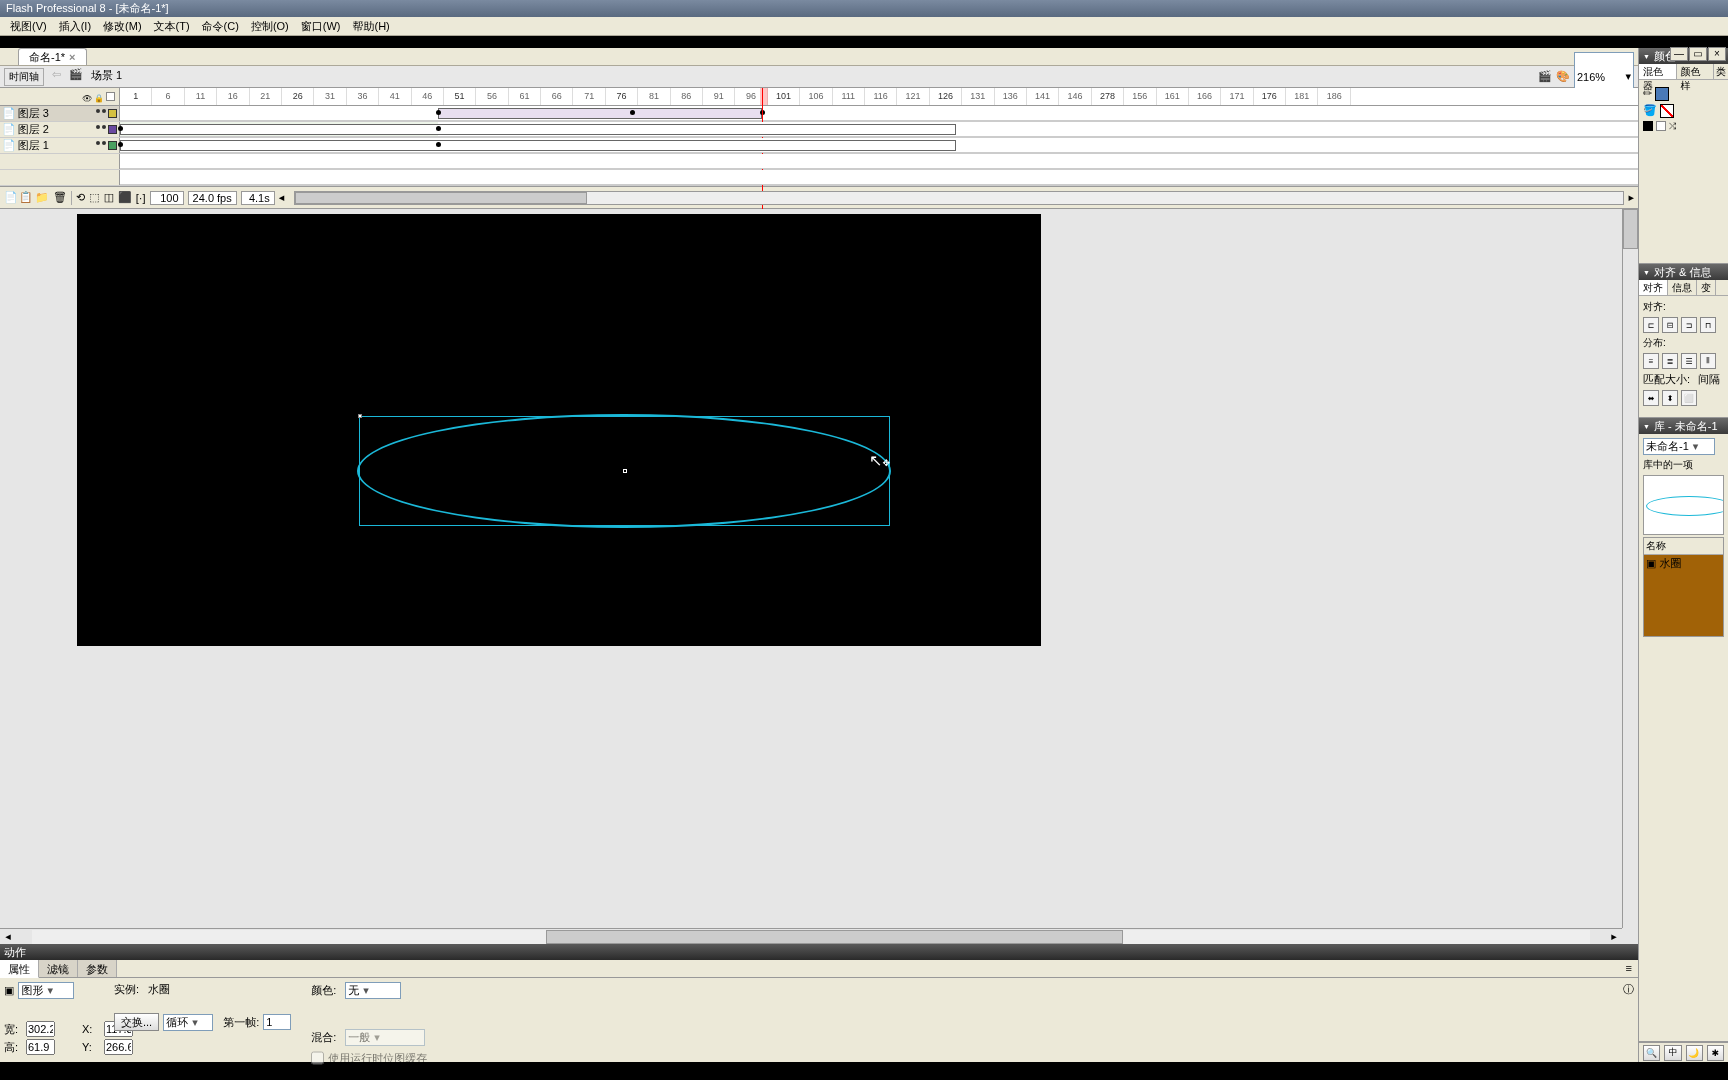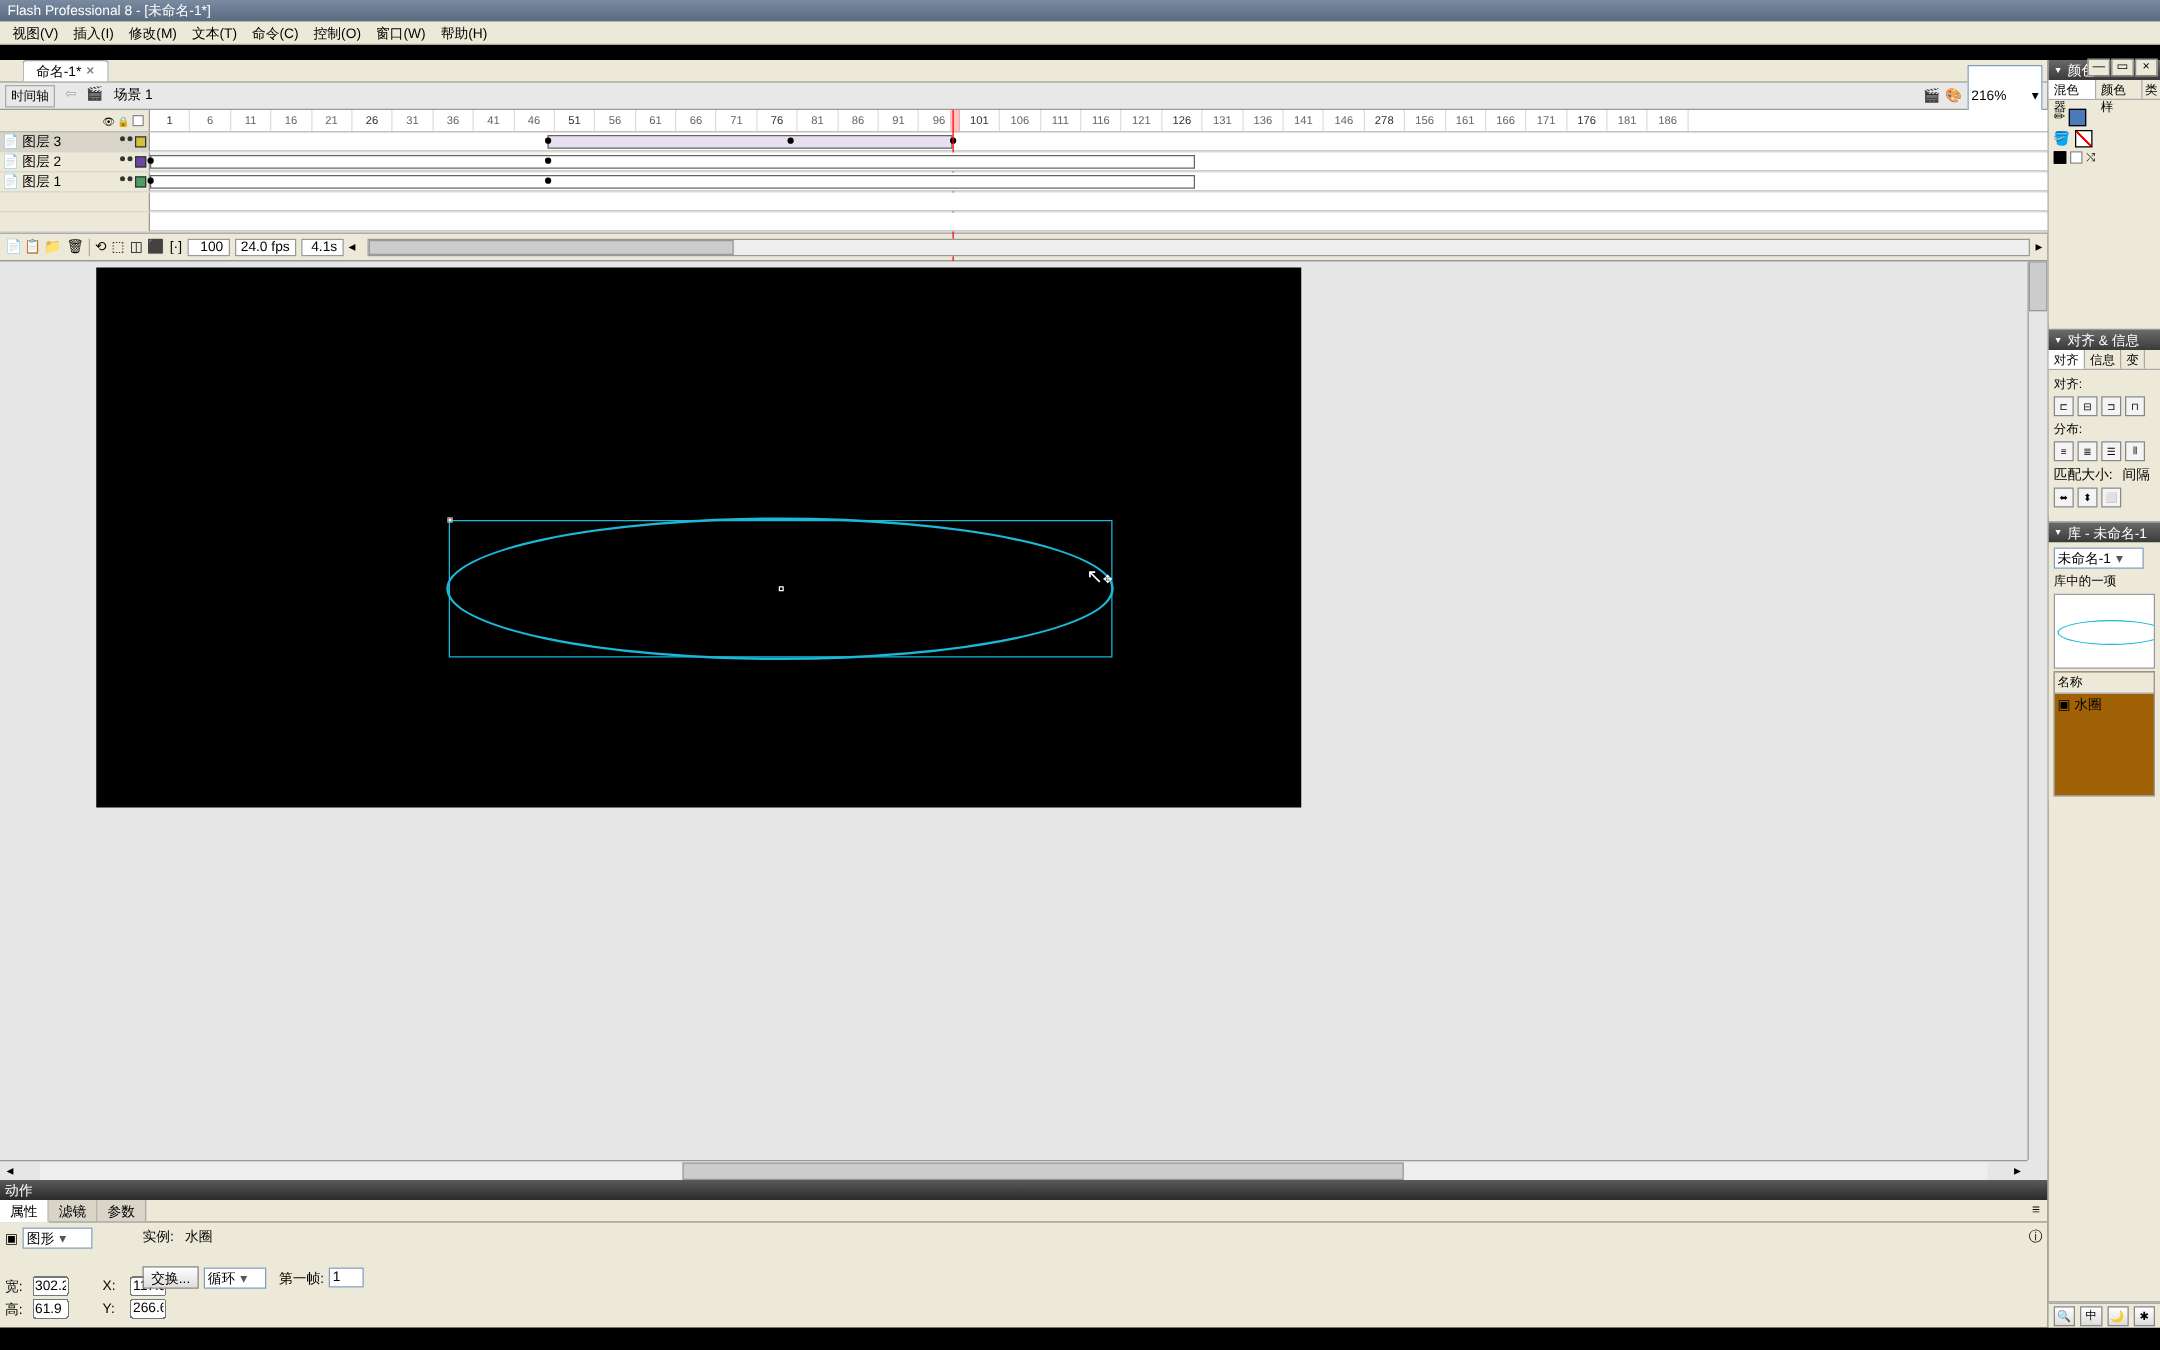--- a/index.html
+++ b/index.html
@@ -346,20 +346,38 @@
         <div class="prop-field" style="margin-top:12px">
           <button class="btn">交换...</button>
           <div class="dropdown" style="width:50px">
             <span>循环</span>
           </div>
           <span style="margin-left:6px">第一帧:</span>
           <input style="width: 28px;" value="1">
         </div>
       </div>
 
+      <div class="prop-col" style="margin-left:10px">
+        <div class="prop-field">
+          <span class="wlbl">颜色:</span>
+          <div class="dropdown" style="width:56px">
+            <span>无</span>
+          </div>
+        </div>
+        <div class="prop-field" style="margin-top:26px">
+          <span class="wlbl">混合:</span>
+          <div class="dropdown" style="width:80px;opacity:.5">
+            <span>一般</span>
+          </div>
+        </div>
+        <div class="prop-field" style="opacity:.5">
+          <input type="checkbox" style="">
+          <span>使用运行时位图缓存</span>
+        </div>
+      </div>
       <span style="margin-left:auto;align-self:flex-start">ⓘ</span>
     </div>
 
   </div>
 
   <div class="right-panels">
     <div class="right-panel-sec">
       <div class="panel-title">
         <span>颜色</span>
       </div>

